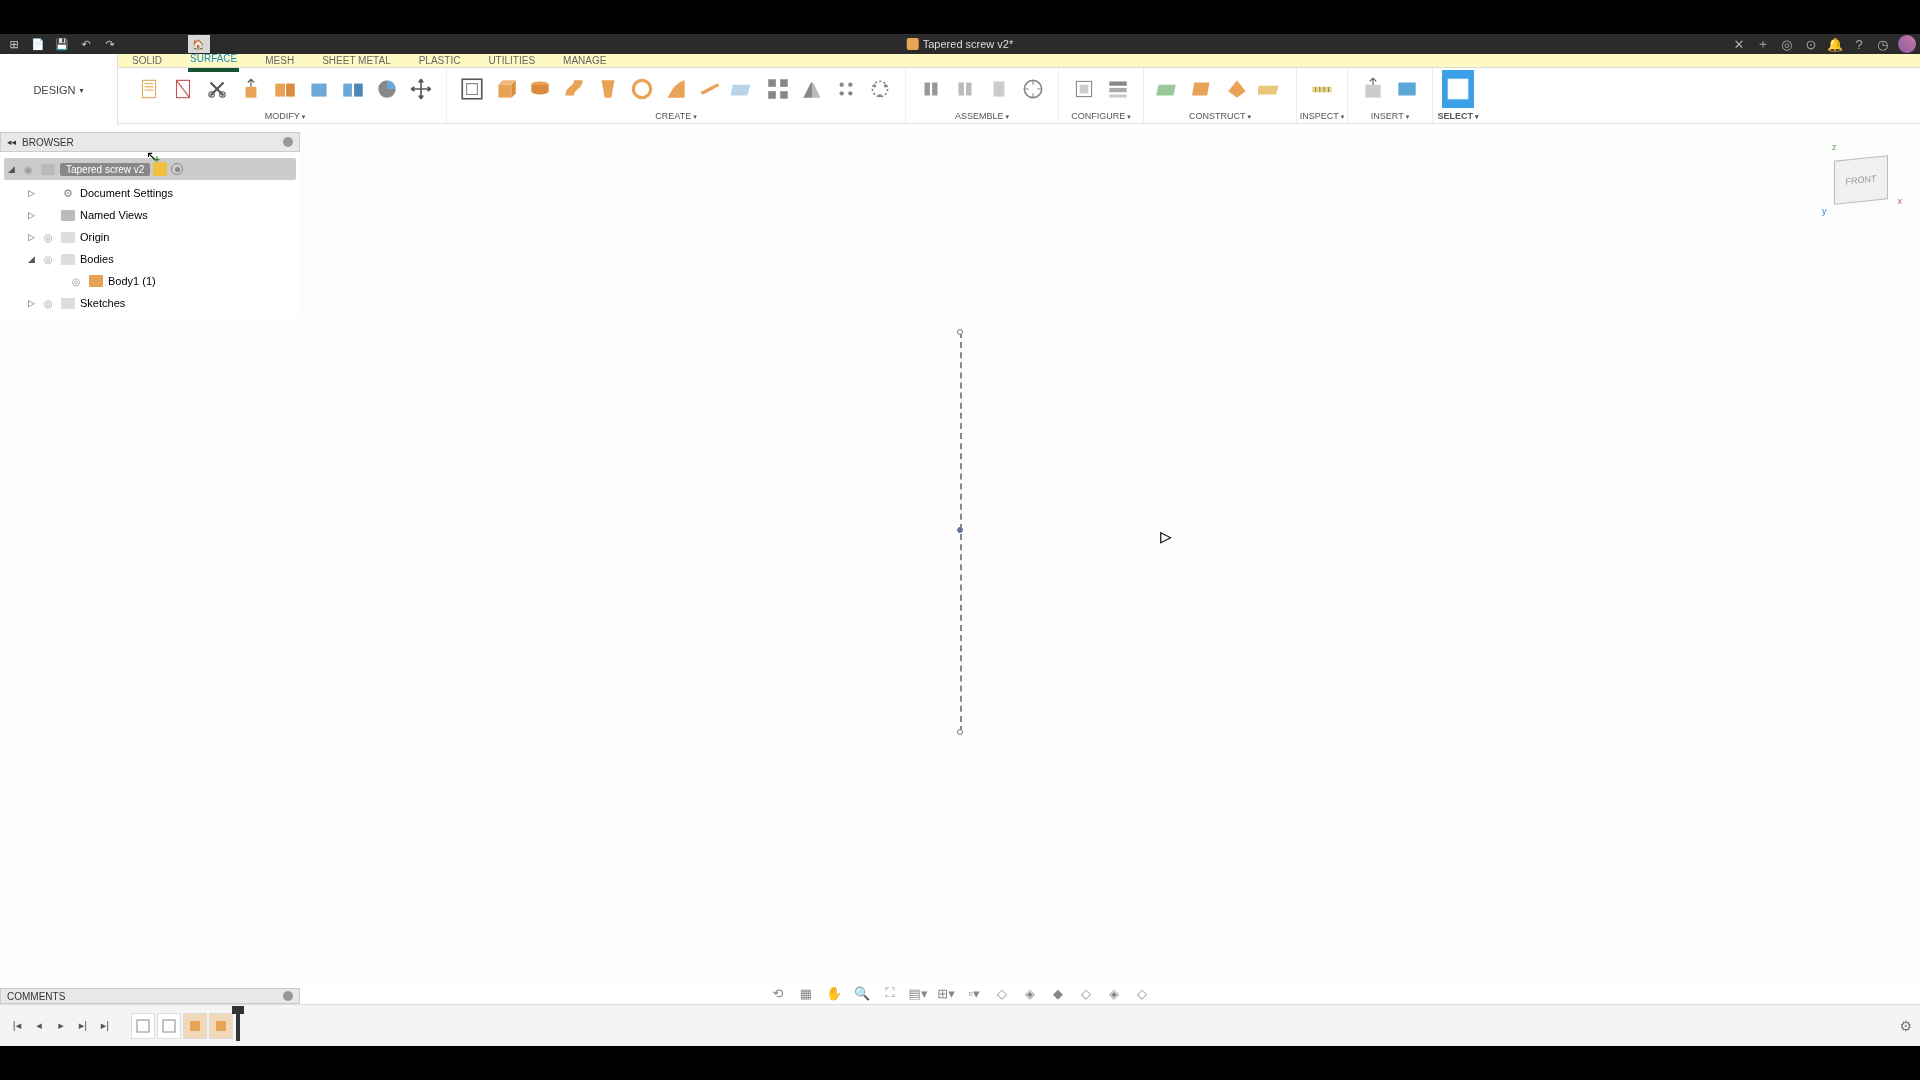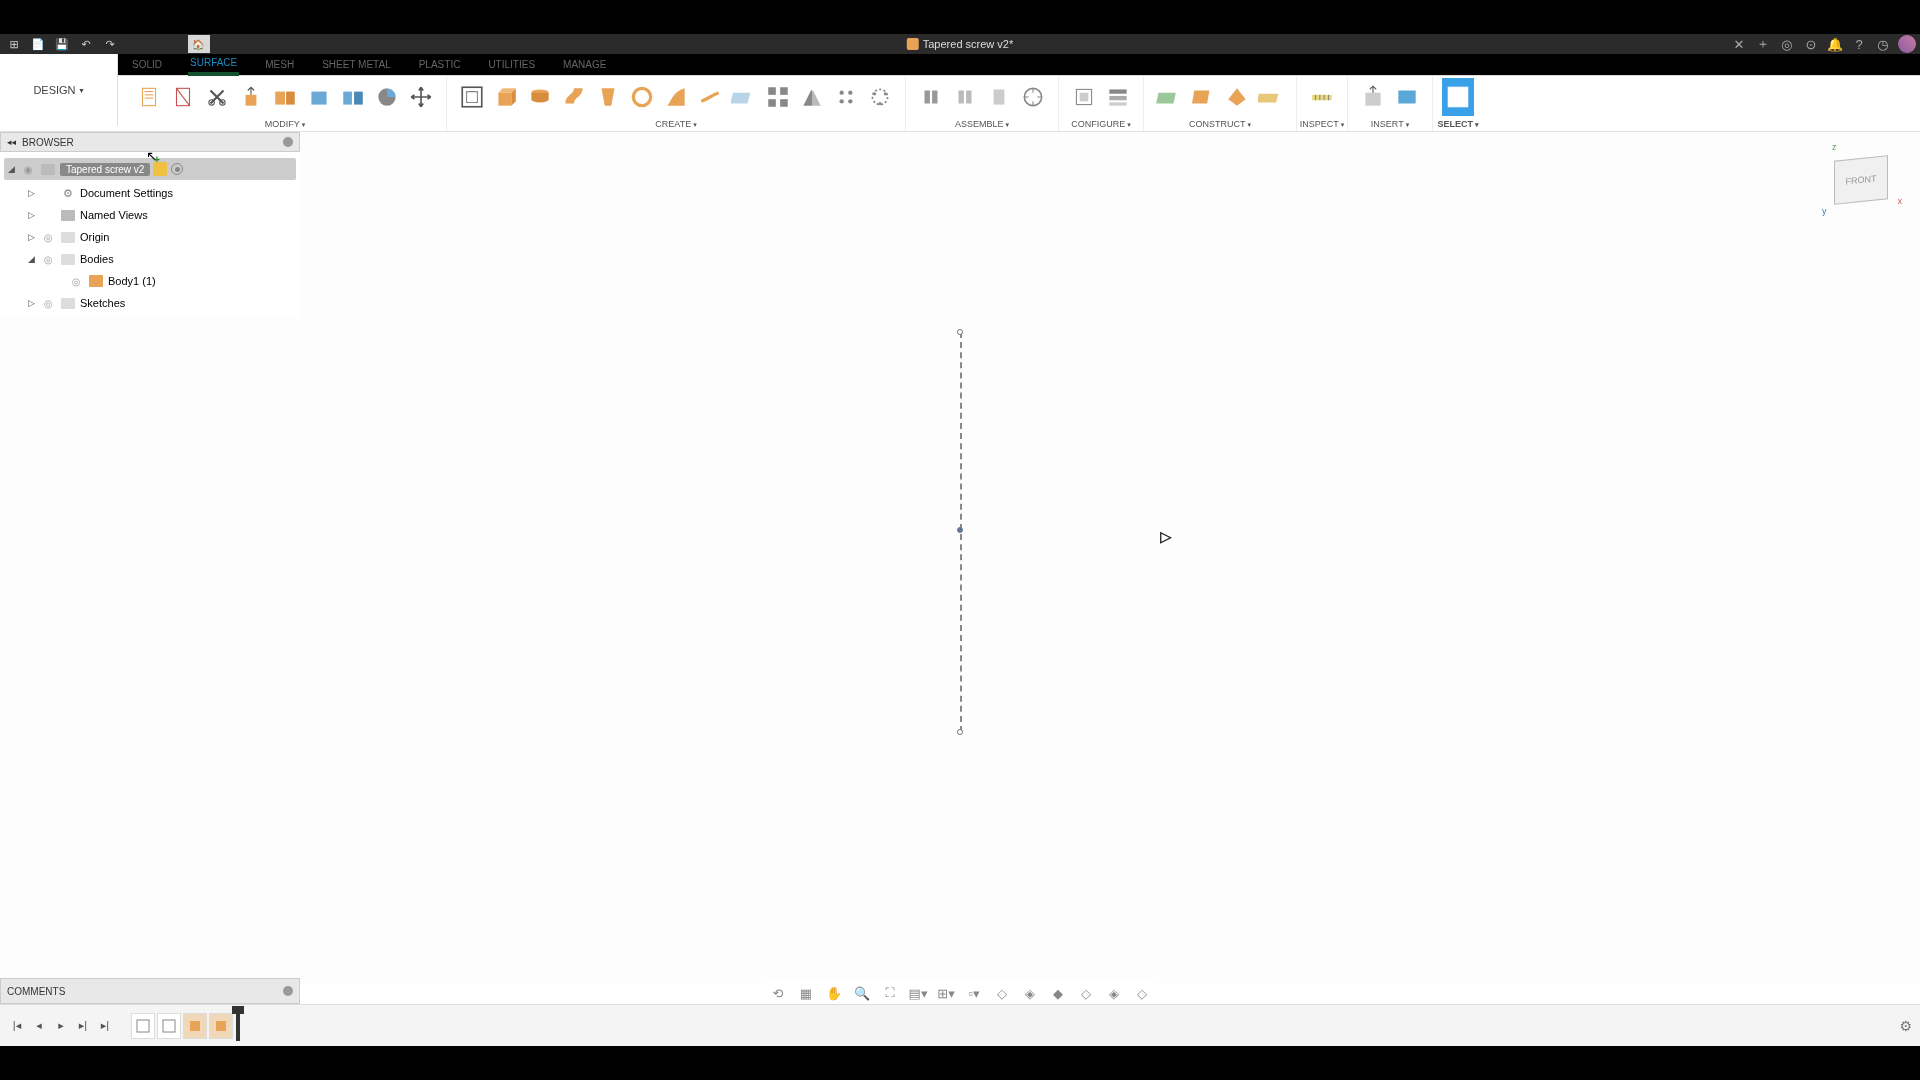--- a/index.html
+++ b/index.html
@@ -10,21 +10,21 @@
 .titlebar { height: 20px; background: #2b2b2b; display: flex; align-items: center; position: relative; }
 .titlebar-left { display: flex; gap: 4px; padding-left: 4px; align-items: center; }
 .tb-icon { width: 20px; height: 18px; display: flex; align-items: center; justify-content: center; color: #ccc; font-size: 11px; cursor: pointer; }
 .titlebar-center { position: absolute; left: 50%; transform: translateX(-50%); color: #ddd; font-size: 11px; display: flex; align-items: center; gap: 4px; }
 .doc-icon { width: 12px; height: 12px; background: #e8a356; border-radius: 2px; }
 .titlebar-right { position: absolute; right: 4px; display: flex; gap: 6px; align-items: center; }
 .tb-right-icon { width: 18px; height: 18px; display: flex; align-items: center; justify-content: center; color: #aaa; font-size: 13px; cursor: pointer; }
 .avatar { width: 18px; height: 18px; border-radius: 50%; background: linear-gradient(45deg,#8a5c9e,#c97ba8); }
 
 
-.tabs-row { height: 22px; background: #000000; border-bottom: 1px solid #ddd; display: flex; align-items: center; padding-left: 130px; gap: 24px; }
+.tabs-row { height: 14px; background: #fef9c3; border-bottom: 1px solid #ddd; display: flex; align-items: center; padding-left: 130px; gap: 24px; }
 .workspace-btn { position: absolute; left: 0; top: 20px; width: 118px; height: 72px; background: #fff; border-right: 1px solid #e0e0e0; display: flex; align-items: center; justify-content: center; font-size: 11px; color: #444; cursor: pointer; z-index: 5; }
 .workspace-btn::after { content: '▾'; margin-left: 4px; font-size: 8px; }
 .tab-item { font-size: 10px; color: #666; padding: 4px 2px; cursor: pointer; }
 .tab-item.active { color: #1a8bc4; border-bottom: 4px solid #14532d; }
 
 
 .toolbar { height: 56px; background: #fff; border-bottom: 1px solid #e0e0e0; display: flex; align-items: center; padding-left: 124px; }
 .tool-group { display: flex; align-items: flex-start; padding: 0 8px; border-right: 1px solid #eee; height: 100%; position: relative; }
 .tool-btn { width: 32px; height: 38px; display: flex; align-items: center; justify-content: center; cursor: pointer; margin: 2px 1px; }
 .tool-btn svg { width: 26px; height: 26px; }
@@ -61,21 +61,21 @@
 .dir-arrow { position: absolute; left: calc(50% + 200px); top: 390px; font-size: 24px; color: #222; }
 
 
 .viewcube { position: absolute; right: 26px; top: 14px; width: 66px; height: 66px; }
 .viewcube .cube { width: 54px; height: 44px; background: #f0f0f0; border: 1px solid #bbb; transform: skewY(-6deg); position: absolute; top: 12px; left: 6px; display: flex; align-items: center; justify-content: center; font-size: 9px; color: #999; }
 .viewcube .axis-z { position: absolute; top: -4px; left: 4px; font-size: 9px; color: #5a9e5a; }
 .viewcube .axis-y { position: absolute; bottom: -4px; left: -6px; font-size: 9px; color: #3a7abf; }
 .viewcube .axis-x { position: absolute; bottom: 6px; right: -8px; font-size: 9px; color: #c85a5a; }
 
 
-.comments { position: absolute; left: 0; bottom: 42px; width: 300px; height: 26px; background: #e8e8e8; border: 1px solid #ccc; display: flex; align-items: center; padding: 0 6px; font-size: 10px; color: #333; }
+.comments { position: absolute; left: 0; bottom: 42px; width: 300px; height: 16px; background: #e8e8e8; border: 1px solid #ccc; display: flex; align-items: center; padding: 0 6px; font-size: 10px; color: #333; }
 .comments .collapse { position: absolute; right: 6px; width: 10px; height: 10px; border-radius: 50%; background: #999; cursor: pointer; }
 
 
 .bottom-nav { position: absolute; bottom: 42px; left: 50%; transform: translateX(-50%); display: flex; gap: 10px; align-items: center; background: rgba(255,255,255,0.9); padding: 2px 8px; border-radius: 3px; }
 .nav-icon { width: 18px; height: 18px; display: flex; align-items: center; justify-content: center; color: #888; font-size: 13px; cursor: pointer; }
 
 
 .timeline { position: absolute; left: 0; right: 0; bottom: 0; height: 42px; background: #f4f4f4; border-top: 1px solid #ddd; display: flex; align-items: center; padding: 0 6px; }
 .tl-btn { width: 20px; height: 20px; display: flex; align-items: center; justify-content: center; color: #555; font-size: 11px; cursor: pointer; margin: 0 1px; }
 .tl-marker { width: 24px; height: 26px; margin: 0 1px; display: flex; align-items: center; justify-content: center; border: 1px solid #ddd; background: #fff; cursor: pointer; }

